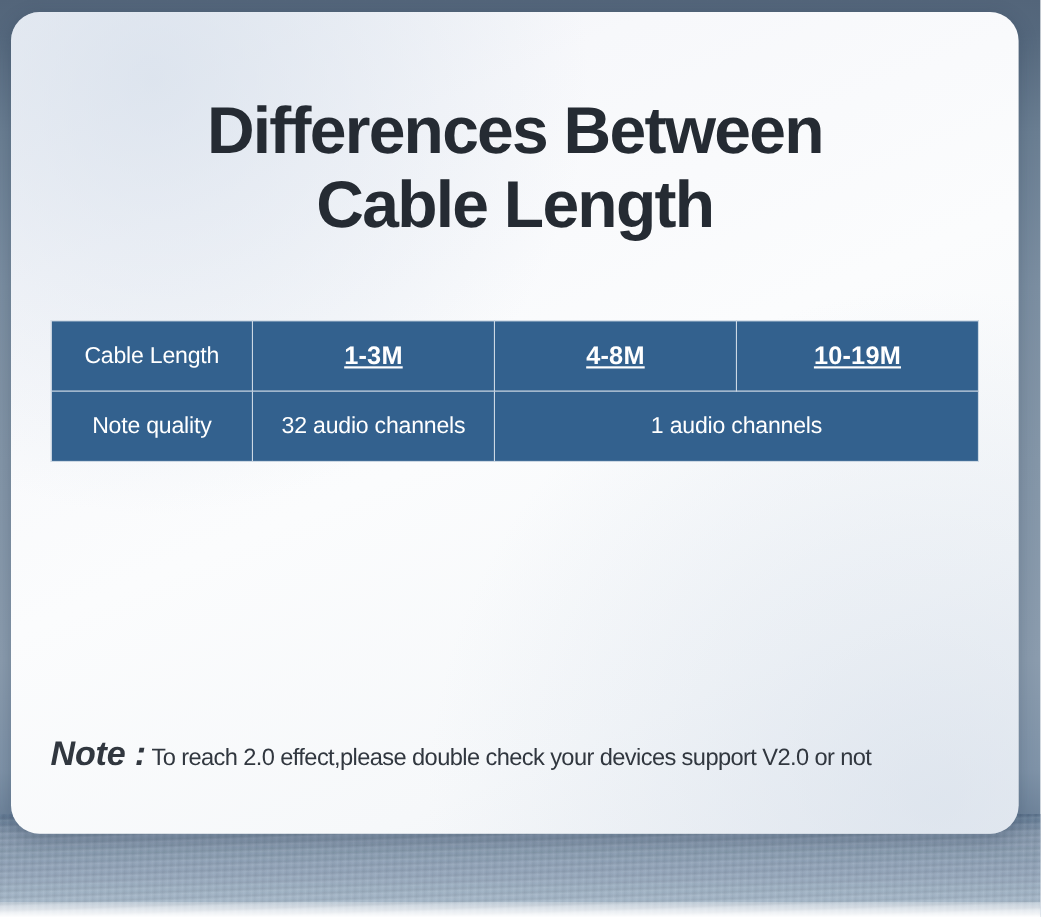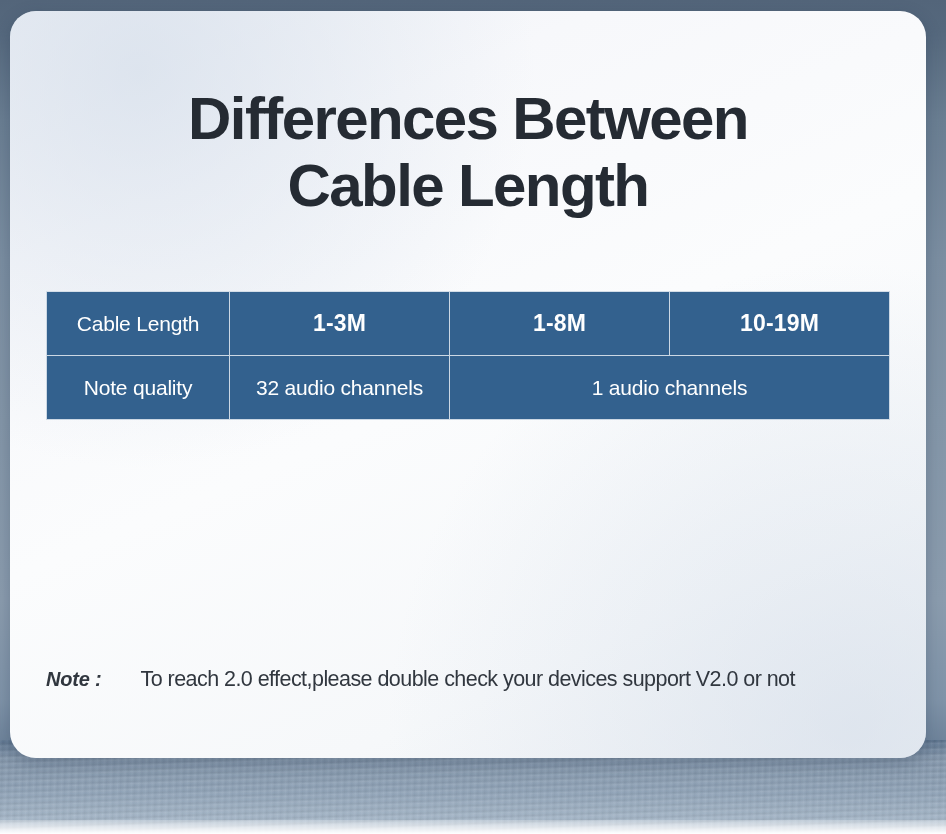--- a/index.html
+++ b/index.html
@@ -123,41 +123,42 @@
     padding: 0 4px;
   }
   .table td.rowhead {
     width: 174px;
     font-size: 21px;
   }
   .table td.hdr {
     font-weight: bold;
     font-size: 23px;
     letter-spacing: 0.2px;
+    text-decoration: underline;
   }
   .table tr:first-child td { border-top-color: #d4dee8; }
 
   
   .note {
     position: absolute;
     left: 36px;
     top: 656px;
     width: 852px;
     color: #31373f;
     font-size: 21.5px;
     letter-spacing: -0.45px;
     white-space: nowrap;
   }
   .note-label {
     font-weight: bold;
     font-style: italic;
-    font-size: 20px;
+    font-size: 31px;
     letter-spacing: -0.2px;
   }
-  .note-body { letter-spacing: -0.55px; margin-left: 34px; }
+  .note-body { letter-spacing: -0.55px; }
 </style>
 </head>
 <body>
 
 <div id="root">
 
   <div class="surface"></div>
   <div class="surface-texture"></div>
   <div class="surface-bottom-fade"></div>
 
@@ -165,21 +166,21 @@
     <div class="card-sheen"></div>
 
     <div class="heading">Differences Between
 Cable Length</div>
 
     <table class="table">
       <tbody>
         <tr>
           <td class="rowhead">Cable Length</td>
           <td class="hdr">1-3M</td>
-          <td class="hdr">1-8M</td>
+          <td class="hdr">4-8M</td>
           <td class="hdr">10-19M</td>
         </tr>
         <tr>
           <td class="rowhead">Note quality</td>
           <td>32 audio channels</td>
           <td colspan="2">1 audio channels</td>
         </tr>
       </tbody>
     </table>
 

